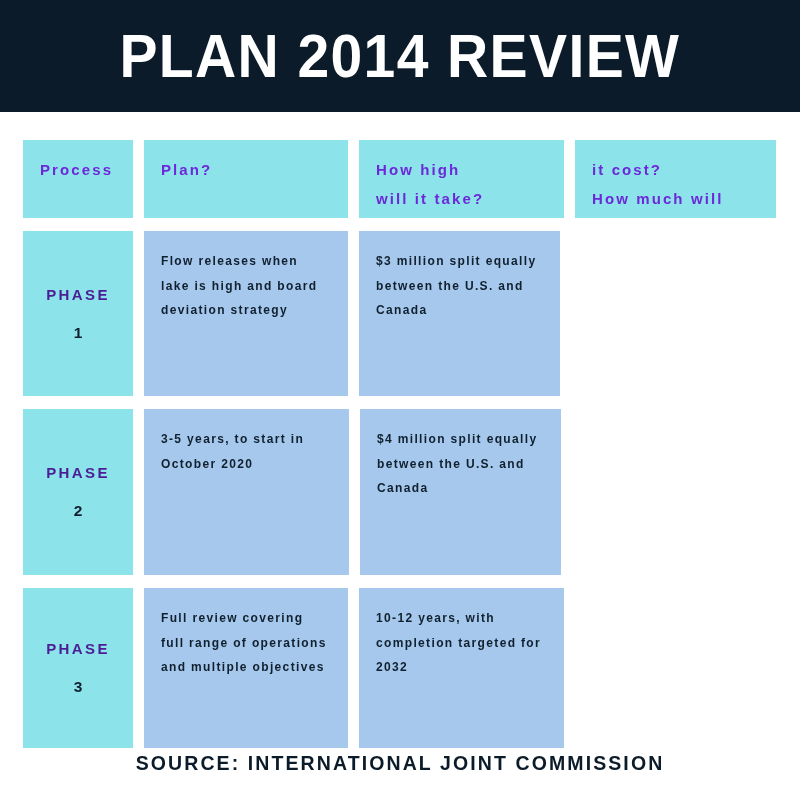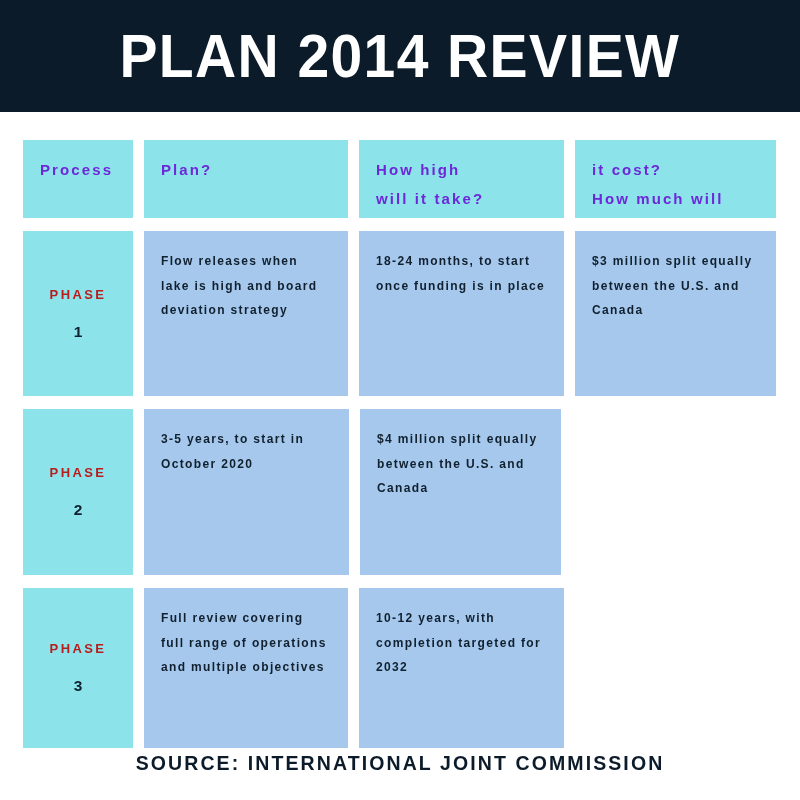--- a/index.html
+++ b/index.html
@@ -85,23 +85,23 @@
   .row-body-3 .cell { height: 160px; }
 
   .phase-cell {
     display: flex;
     flex-direction: column;
     align-items: center;
     justify-content: center;
     padding: 0;
   }
   .phase-word {
-    color: #b91c1c;
-    font-family: "Liberation Sans", sans-serif;
-    font-size: 13px;
+    color: #4c1d95;
+    font-family: "Liberation Sans", sans-serif;
+    font-size: 15px;
     font-weight: bold;
     letter-spacing: 2.4px;
     line-height: 1;
   }
   .phase-num {
     color: #10202f;
     font-family: "Liberation Sans", sans-serif;
     font-size: 15.5px;
     font-weight: bold;
     line-height: 1;
@@ -168,23 +168,20 @@
     </div>
 
     <div class="row row-body-1">
       <div class="cell col-process cyan phase-cell">
         <div class="phase-word">PHASE</div>
         <div class="phase-num">1</div>
       </div>
       <div class="cell col-focus blue">
         <div class="body-text">Flow releases when lake is high and board deviation strategy</div>
       </div>
-      <div class="cell col-time blue">
-        <div class="body-text">18-24 months, to start once funding is in place</div>
-      </div>
       <div class="cell col-cost blue">
         <div class="body-text">$3 million split equally between the U.S. and Canada</div>
       </div>
     </div>
 
     <div class="row row-body-2">
       <div class="cell col-process cyan phase-cell">
         <div class="phase-word">PHASE</div>
         <div class="phase-num">2</div>
       </div>

